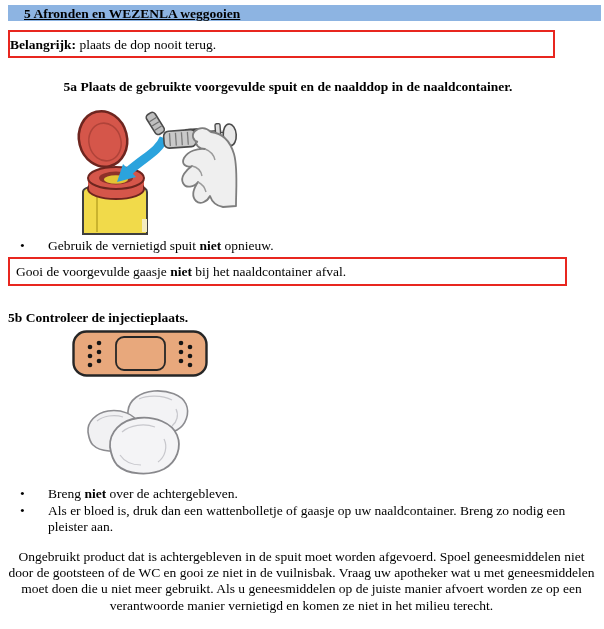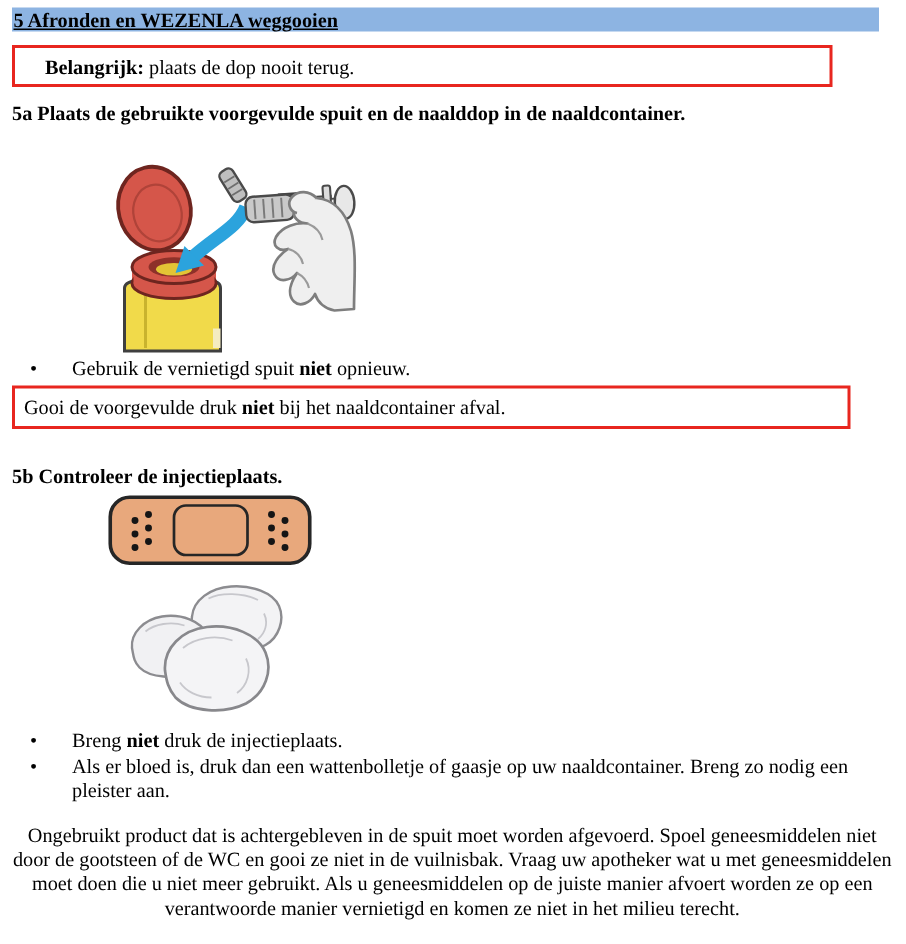--- a/index.html
+++ b/index.html
@@ -4,32 +4,32 @@
 <style>
   html,body{margin:0;padding:0;}
   body{
     width:604px;height:629px;position:relative;background:#ffffff;
     font-family:"Liberation Serif","DejaVu Serif",serif;
     font-size:13.5px;color:#000;overflow:hidden;
   }
   .abs{position:absolute;}
   .section-bar{
     left:8px;top:5px;width:577px;height:13px;
-    background:#8DB4E2;padding:1px 0 2px 1px;
+    background:#8DB4E2;padding:1px 0 2px 16px;
   }
   .section-title{font-weight:bold;text-decoration:underline;font-size:13.5px;line-height:13px;}
   .red-box{
     border:2px solid #E8261F;box-sizing:border-box;background:#fff;
-    padding:5px 8px 0 20px;line-height:16px;
+    padding:5px 8px 0 0;line-height:16px;
   }
   .box1{left:8px;top:30px;width:547px;height:28px;}
   .box2{left:8px;top:257px;width:559px;height:29px;padding-left:6px;}
   .b{font-weight:bold;}
   .heading{font-weight:bold;font-size:13.5px;line-height:16px;}
-  .h5a{left:8px;top:68px;width:560px;}
+  .h5a{left:8px;top:79px;width:560px;text-align:center;}
   .h5b{left:8px;top:310px;width:560px;}
   .bullet{display:flex;line-height:16px;}
   .bullet .dot{width:28px;padding-left:17px;box-sizing:content-box;flex:0 0 auto;}
   .bullet .txt{width:534px;}
   .bul1{left:3px;top:238px;width:590px;}
   .bul2{left:3px;top:486px;width:590px;}
   .bul3{left:3px;top:503px;width:590px;}
   .closing{left:5px;top:549px;width:593px;line-height:16.2px;text-align:center;}
   .illus1{left:60px;top:102px;width:240px;height:134px;}
   .illus2{left:72px;top:330px;width:136px;height:47px;}
@@ -104,21 +104,21 @@
     </g>
   </svg>
 </div>
 
 <div class="abs bullet bul1">
   <span class="dot">•</span>
   <span class="txt"><span>Gebruik de vernietigd spuit </span><span class="b">niet</span><span> opnieuw.</span></span>
 </div>
 
 <div class="abs red-box box2">
-  <span><span>Gooi de voorgevulde druk </span><span class="b">niet</span><span> bij het naaldcontainer afval.</span></span>
+  <span><span>Gooi de voorgevulde gaasje </span><span class="b">niet</span><span> bij het naaldcontainer afval.</span></span>
 </div>
 
 <div class="abs heading h5b">5b Controleer de injectieplaats.</div>
 
 <div class="abs illus2">
   <svg width="136" height="47" viewBox="0 0 136 47">
     <g>
       <rect x="1.5" y="1.5" width="133" height="44" rx="13" fill="#E8A87C" stroke="#262626" stroke-width="2.4"></rect>
       <rect x="44" y="7" width="49" height="33" rx="8" fill="#E8A87C" stroke="#262626" stroke-width="1.8"></rect>
       <g fill="#151515">
@@ -153,21 +153,21 @@
     </g>
     <g>
       <path d="M26,60 C25,45 37,33 54,31 C71,29 88,36 93,48 C98,60 93,75 80,82 C66,89 43,88 33,78 C28,72 27,67 26,60 Z" fill="#F4F4F6" stroke="#88888C" stroke-width="1.8"></path>
       <path d="M38,45 C46,38 60,36 71,40 M80,52 C84,60 81,70 74,75 M36,68 C40,74 48,78 57,78" fill="none" stroke="#C7C7CC" stroke-width="1.2"></path>
     </g>
   </svg>
 </div>
 
 <div class="abs bullet bul2">
   <span class="dot">•</span>
-  <span class="txt"><span>Breng </span><span class="b">niet</span><span> druk de injectieplaats.</span></span>
+  <span class="txt"><span>Breng </span><span class="b">niet</span><span> over de achtergebleven.</span></span>
 </div>
 
 <div class="abs bullet bul3">
   <span class="dot">•</span>
   <span class="txt">Als er bloed is, druk dan een wattenbolletje of gaasje op uw naaldcontainer. Breng zo nodig een pleister aan.</span>
 </div>
 
 <div class="abs closing">Ongebruikt product dat is achtergebleven in de spuit moet worden afgevoerd. Spoel geneesmiddelen niet door de gootsteen of de WC en gooi ze niet in de vuilnisbak. Vraag uw apotheker wat u met geneesmiddelen moet doen die u niet meer gebruikt. Als u geneesmiddelen op de juiste manier afvoert worden ze op een verantwoorde manier vernietigd en komen ze niet in het milieu terecht.</div>
 
 </body></html>

